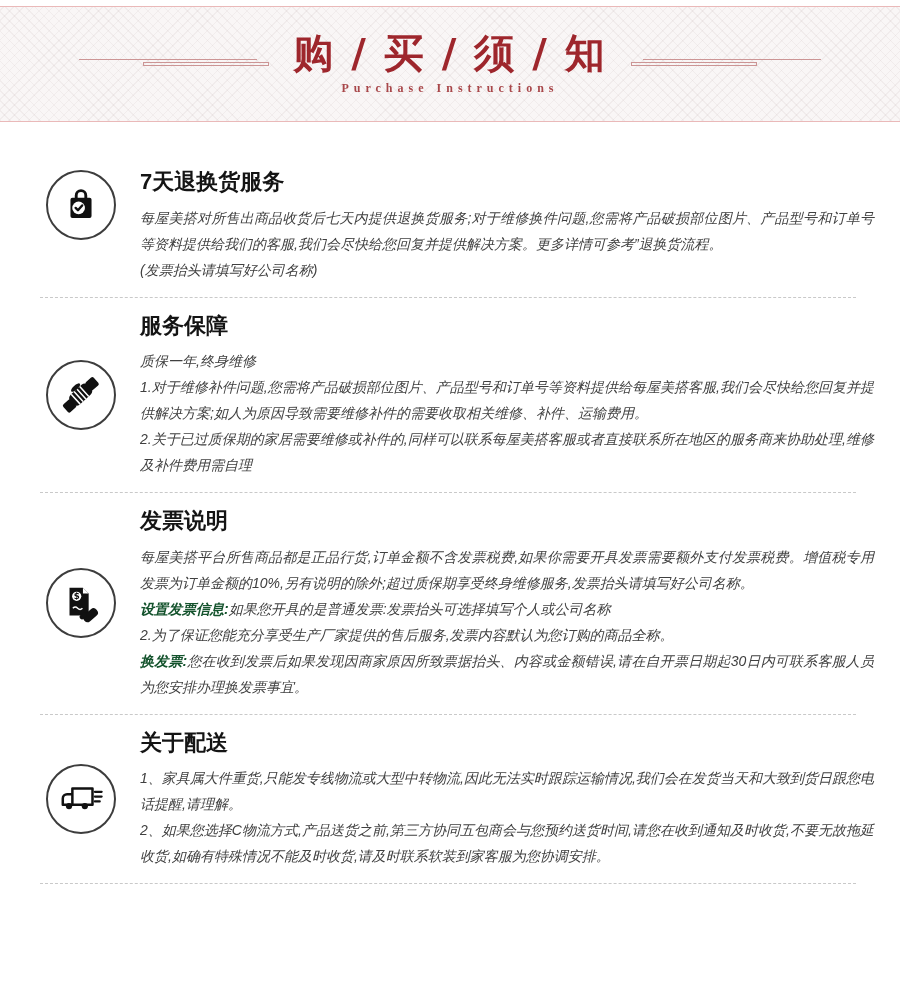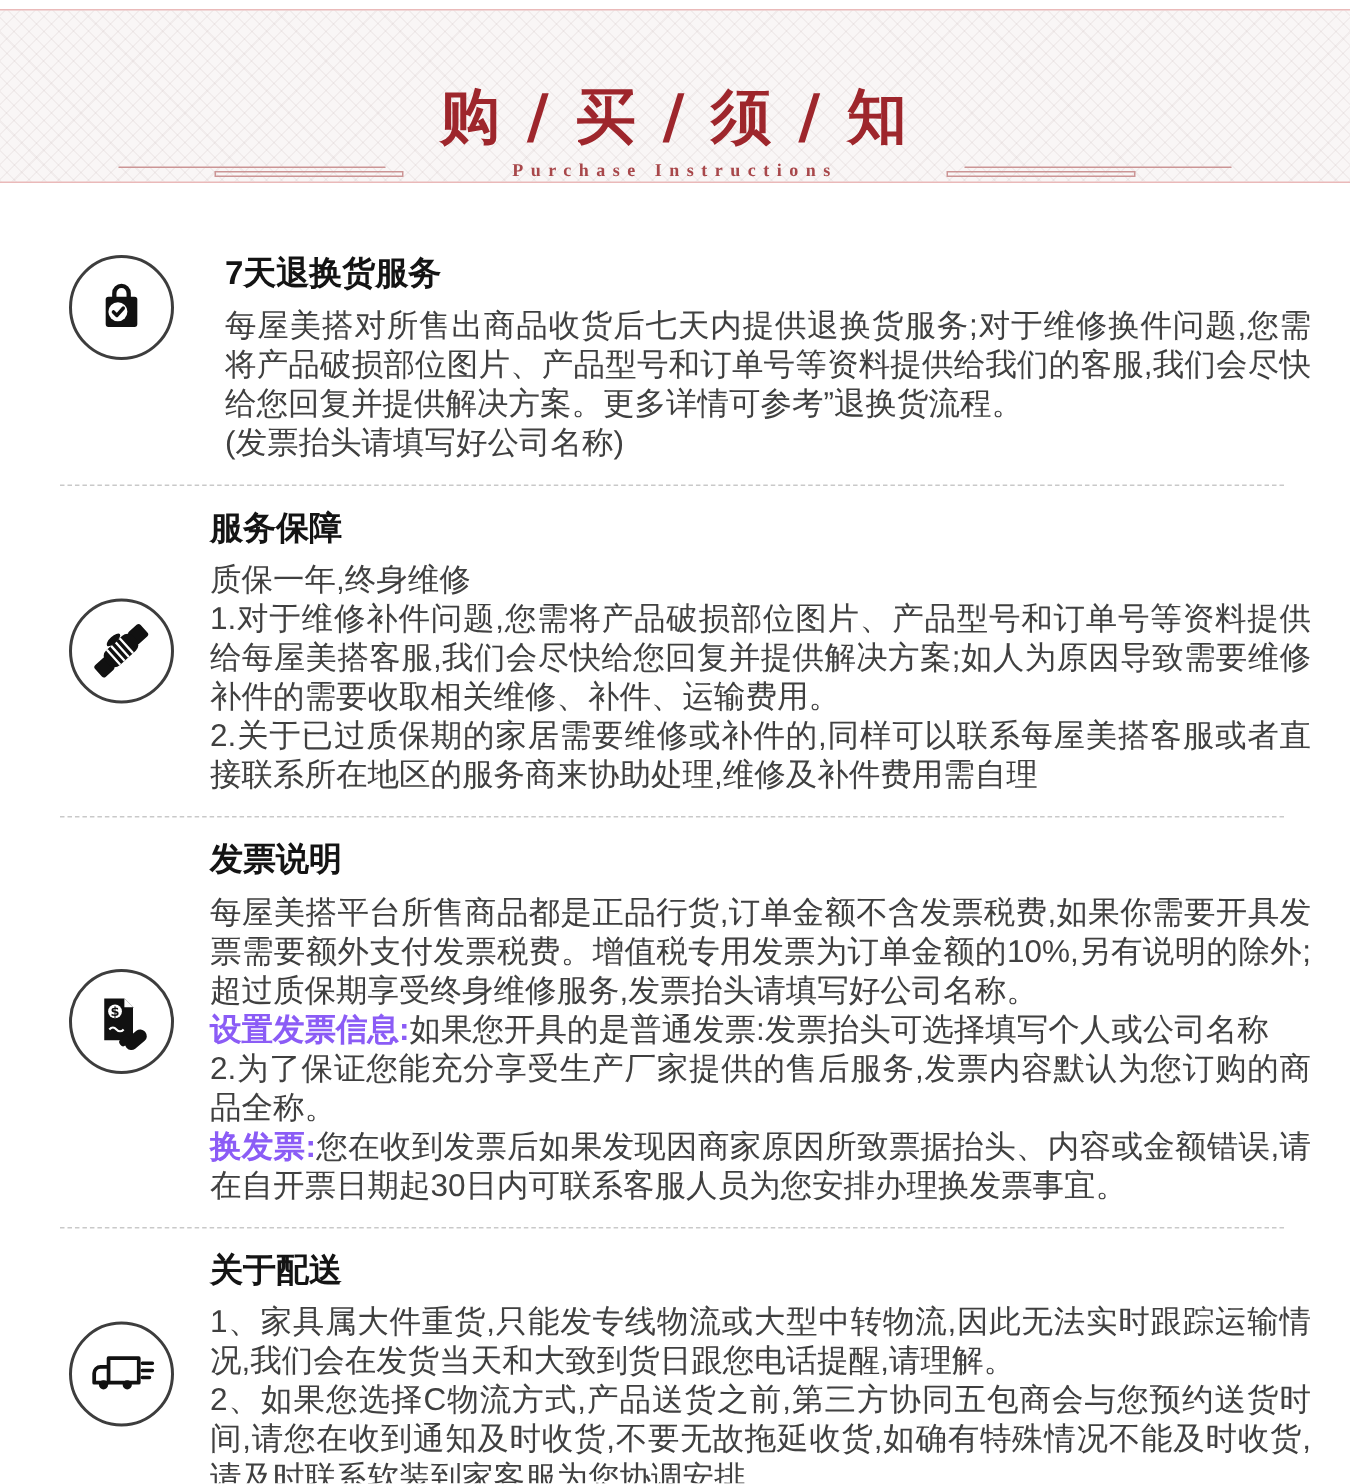--- a/index.html
+++ b/index.html
@@ -9,52 +9,52 @@
   
   .top-gap{height:6px;background:#fff;}
   .header-band{
     height:114px;
     border-top:1px solid #eab9b9;
     border-bottom:1px solid #eab9b9;
     background-color:#f9f6f6;
     background-image:
       repeating-linear-gradient(45deg, rgba(185,165,165,.12) 0 1px, transparent 1px 7px),
       repeating-linear-gradient(-45deg, rgba(185,165,165,.12) 0 1px, transparent 1px 7px);
-    display:flex;align-items:flex-end;justify-content:center;gap:24px;
+    display:flex;align-items:center;justify-content:center;gap:24px;
   }
   .title-stack{text-align:center;}
   .page-title{
     font-family:"DejaVu Serif","Liberation Serif",serif;
     font-weight:700;font-size:40px;line-height:1.05;
     color:#9e262c;letter-spacing:2px;white-space:nowrap;
   }
   .page-subtitle{
     margin-top:7px;font-size:12px;font-weight:700;
     color:#a8474a;letter-spacing:5px;white-space:nowrap;font-family:Liberation Serif, serif;
   }
   .decor{width:190px;height:10px;position:relative;flex:0 0 auto;}
   .decor-line{position:absolute;top:0;left:0;width:178px;height:1px;background:#cc9595;}
   .decor-box{position:absolute;top:3px;right:0;width:126px;height:4px;border:1px solid #cc9595;box-sizing:border-box;}
   .decor.right{transform:scaleX(-1);}
 
   
   main{padding-right:26px;}
   .section{display:flex;padding:14px 0;}
-  .section.first{margin-top:46px;padding-top:0;gap:10px;}
+  .section.first{margin-top:46px;padding-top:0;}
   .icon-col{flex:0 0 140px;box-sizing:border-box;padding-left:46px;display:flex;align-items:center;}
   .section.first .icon-col{align-items:flex-start;padding-top:2px;}
   .icon-circle{
     width:66px;height:66px;border:2px solid #3d3d3d;border-radius:50%;
     display:flex;align-items:center;justify-content:center;background:#fff;flex:0 0 auto;
   }
   .icon-circle svg{display:block;}
   .content{flex:1;min-width:0;}
   .section-title{font-size:22px;font-weight:700;color:#141414;margin:0 0 9px 0;line-height:1.25;}
-  p.body{margin:0;font-size:21px;line-height:26px;color:#404040;text-align:justify;}
-  p.body b{color:#8b5cf6;font-weight:700;}
+  p.body{margin:0;font-size:14px;line-height:26px;color:#404040;text-align:justify;font-style:italic;}
+  p.body b{color:#14532d;font-weight:700;}
   .divider{border-top:1px dashed #c9c9c9;margin:0 18px 0 40px;height:0;}
   .bottom-pad{height:16px;}
 </style>
 </head>
 <body>
 
 <div class="page">
 
   <div class="top-gap"></div>
 

